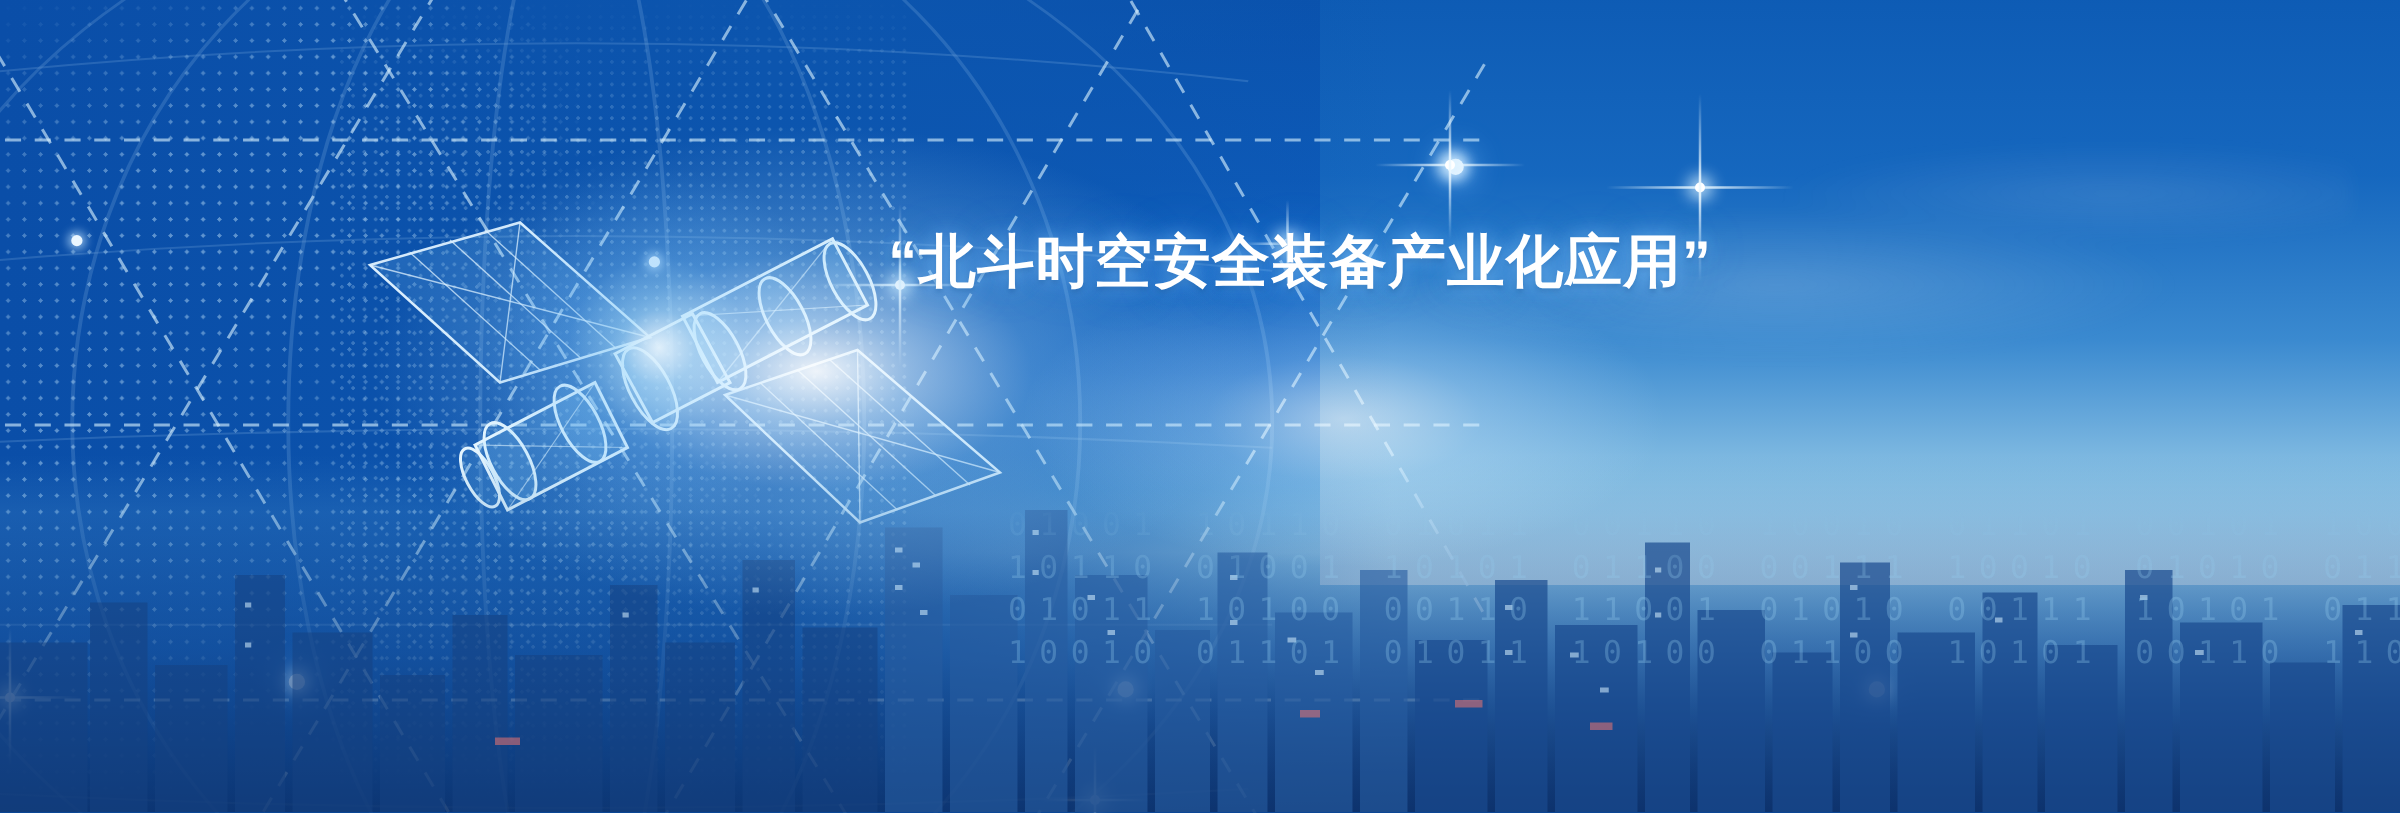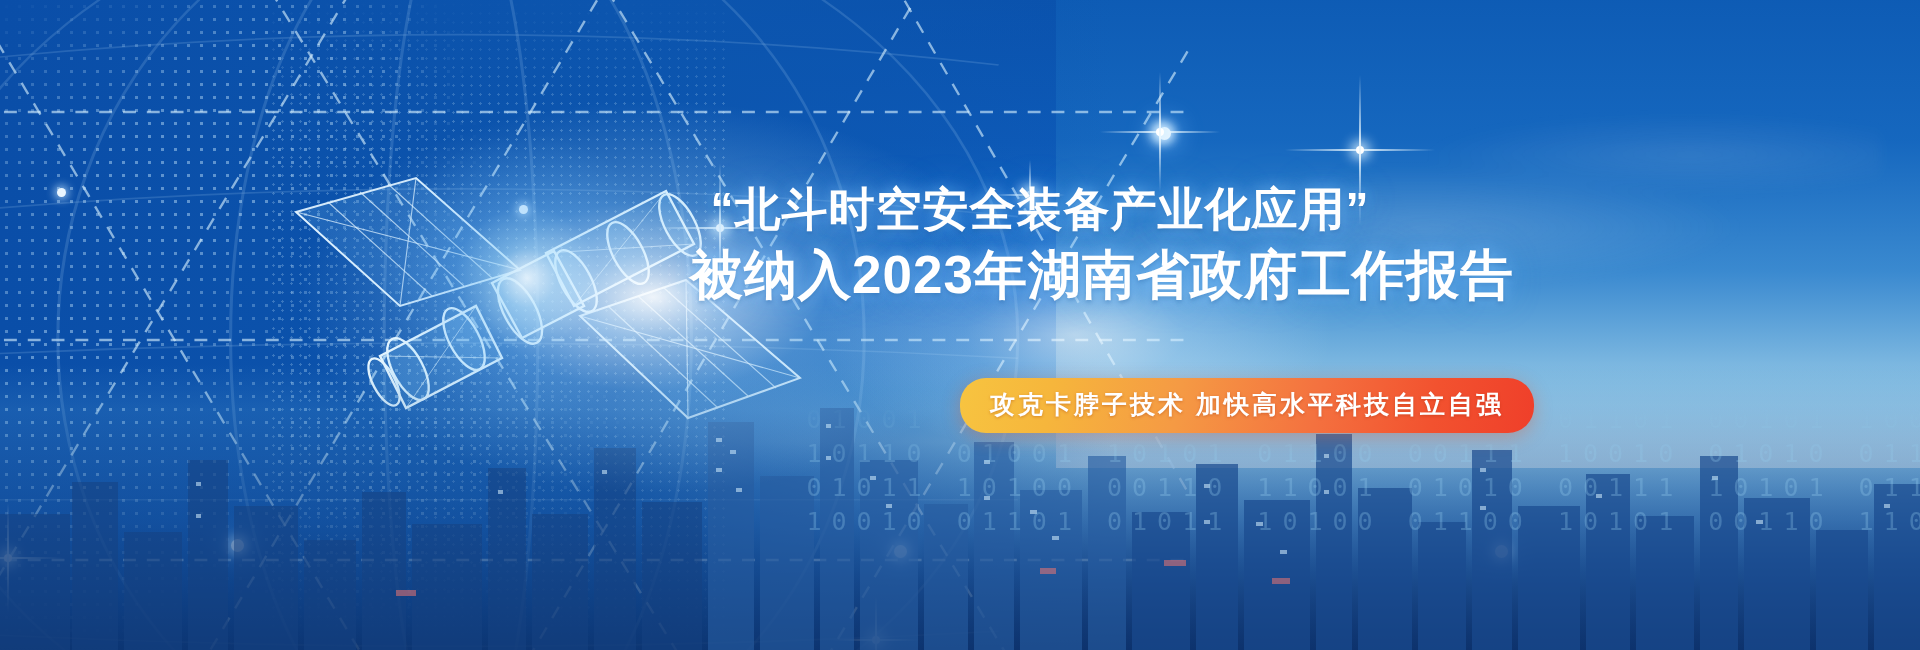--- a/index.html
+++ b/index.html
@@ -426,20 +426,16 @@
   <div class="binary">01001 10110 01011 00110 10010 01101 00101 10011 01010 01100 10101 00110 01101 10010 01011 00101
 10110 01001 10101 01100 00111 10010 01010 01101 10100 01011 00110 10101 01001 10011 00101 01100
 01011 10100 00110 11001 01010 00111 10101 01100 10011 01001 01110 00101 11010 01100 10110 01001
 10010 01101 01011 10100 01100 10101 00110 11001 01010 01011 10010 01101 00111 10100 01010 11001</div>
 
   <div class="horizon-glow"></div>
   <div class="horizon-glow2"></div>
 
   <div class="headline">
     <div class="hl-line hl-1">“北斗时空安全装备产业化应用”</div>
-    <div class="hl-line hl-2">被纳入2023年湖南省政府工作报告</div>
   </div>
 
-  <div class="badge-wrap">
-    <span class="badge">攻克卡脖子技术 加快高水平科技自立自强</span>
-  </div>
 
 </div>
 
 </body></html>

